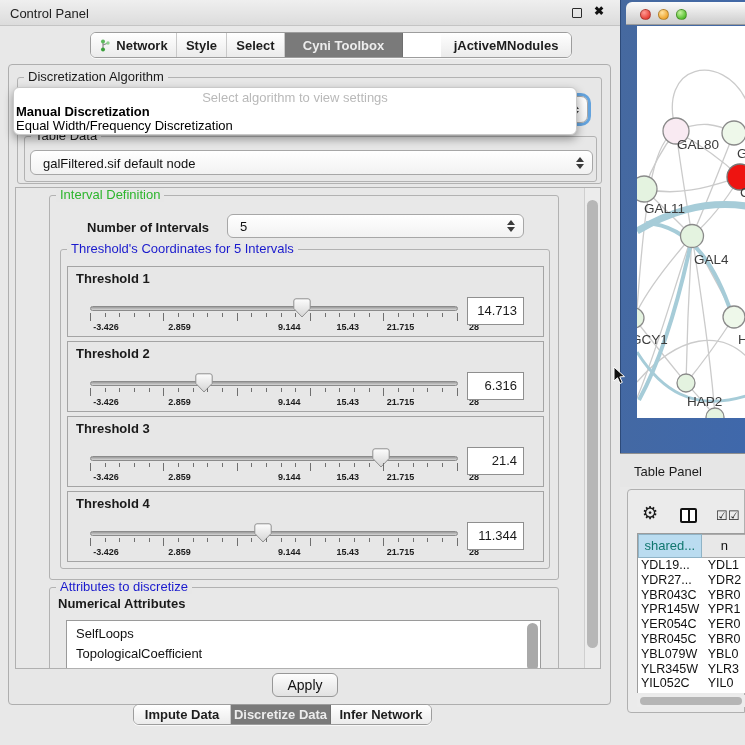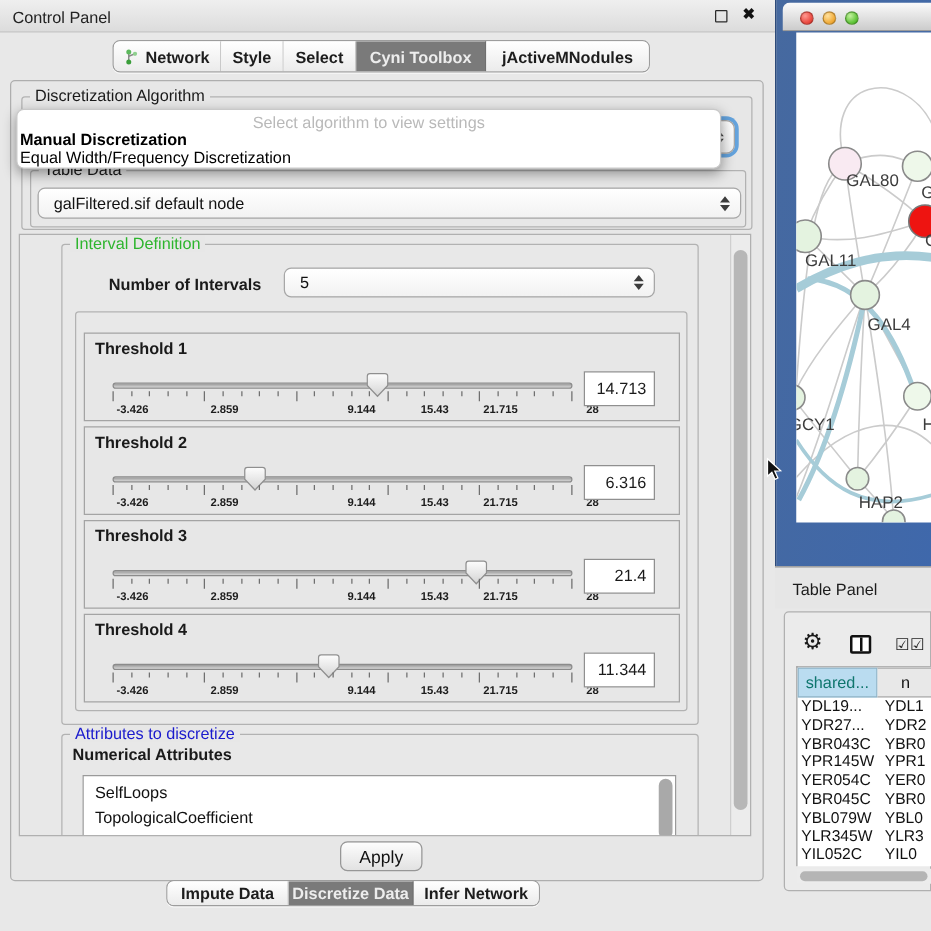--- a/index.html
+++ b/index.html
@@ -16,22 +16,22 @@
   
   .seg { position:absolute; display:flex; border:1px solid #9d9d9d; border-radius:6px;
     overflow:hidden; background:#fff; box-shadow:0 1px 0 rgba(255,255,255,.7); }
   .seg .tab { display:flex; align-items:center; justify-content:center; gap:5px;
     font-size:13px; font-weight:bold; color:#1d1d1d; background:linear-gradient(#ffffff,#ebebeb);
     border-right:1px solid #c9c9c9; height:100%; }
   .seg .tab:last-child { border-right:none; }
   .seg .tab.sel { background:var(--tab-selected-bg); color:#ededed; border-right-color:#6f6f6f; }
   .cp-tabbar { left:90px; top:32px; height:26px; }
   .cp-tabbar .tab:nth-child(1){width:86px;} .cp-tabbar .tab:nth-child(2){width:50px;}
-  .cp-tabbar .tab:nth-child(3){width:58px;} .cp-tabbar .tab:nth-child(4){width:104px;}
-  .cp-tabbar .tab:nth-child(5){width:130px;}
+  .cp-tabbar .tab:nth-child(3){width:58px;} .cp-tabbar .tab:nth-child(4){width:118px;}
+  .cp-tabbar .tab:nth-child(5){width:130px;margin-left:38px;}
   .cp-bottomtabs { left:133px; top:704px; height:21px; }
   .cp-bottomtabs .tab:nth-child(1){width:97px;} .cp-bottomtabs .tab:nth-child(2){width:100px;}
   .cp-bottomtabs .tab:nth-child(3){width:100px;}
 
   .cp-outer { position:absolute; left:8px; top:64px; width:603px; height:641px;
     background:#e7e7e7; border:1px solid #aeaeae; border-radius:4px; }
 
   .group { position:absolute; border:1px solid #b2b2b2; border-radius:3px; }
   .group-title { position:absolute; top:-8px; left:6px; background:#e7e7e7; padding:0 4px;
     font-size:13px; line-height:14px; color:#1a1a1a; }
@@ -207,20 +207,21 @@
       <span class="ni-label">Number of Intervals</span>
       <div class="combo ni-combo">
         <span class="cv">5</span>
         <span class="stepper">
             <i class="up"></i>
             <i class="dn"></i>
           </span>
       </div>
 
       <div class="group g-thresh">
+        <span class="group-title t-blue">Threshold's Coordinates for 5 Intervals</span>
 
         <div class="tbox" style="top:16px">
           <span class="t-label">Threshold 1</span>
           <div class="track"></div>
           <div class="thumbwrap">
               <svg class="sthumb" width="18" height="20" viewBox="0 0 18 20" style="left: 57.7197%;">
                 <path d="M3 .8 h12 a2.2 2.2 0 0 1 2.2 2.2 v7.4 L9 19 L.8 10.4 V3 A2.2 2.2 0 0 1 3 .8 Z" fill="url(#thumbGrad)" stroke="#8f8f8f"></path>
               </svg>
             </div>
           <div class="ticks">

